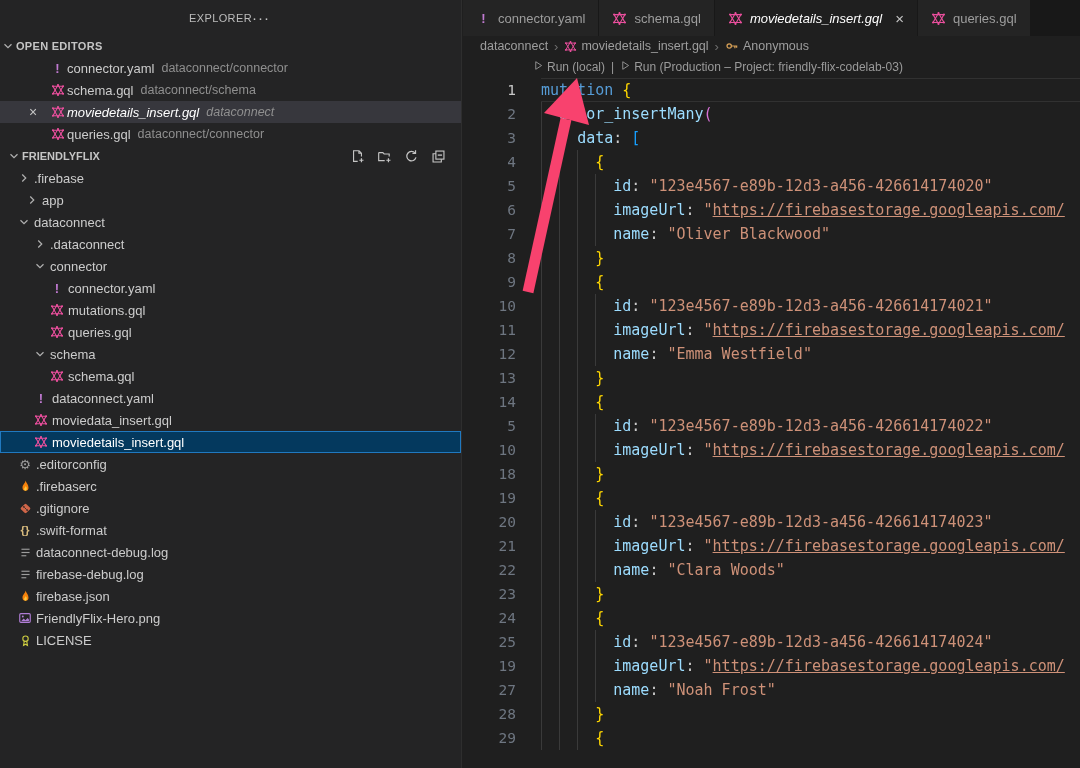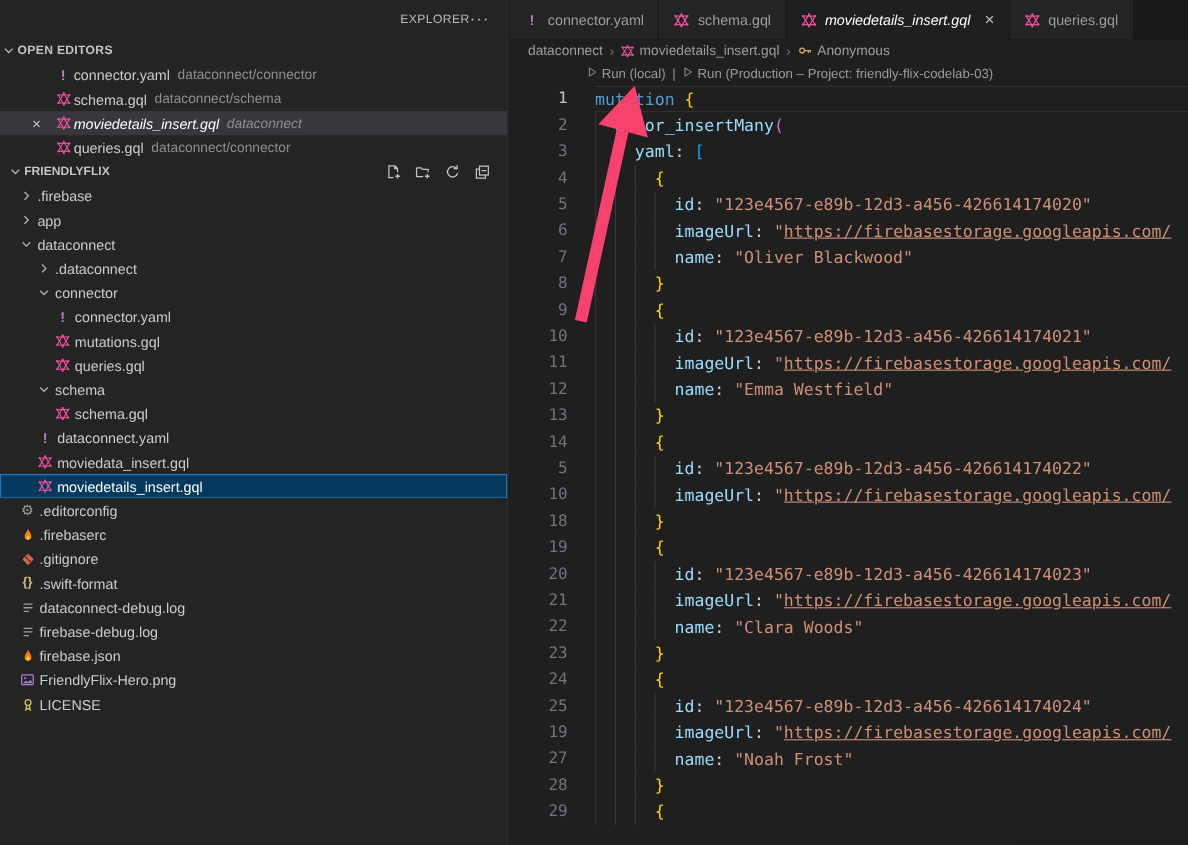--- a/index.html
+++ b/index.html
@@ -1,21 +1,21 @@
 <!DOCTYPE html>
 <html><head>
 <meta charset="utf-8">
 <style>
   * { margin:0; padding:0; box-sizing:border-box; }
   html,body { width:1080px; height:768px; overflow:hidden; }
   body { background:#1f1f1f; font-family:"Liberation Sans","DejaVu Sans",sans-serif; position:relative; color:#ccc; }
 
   
   .sidebar { position:absolute; left:0; top:0; width:462px; height:768px; background:#242425; border-right:1px solid #2e2e2e; }
-  .explorer-header { height:35px; display:flex; align-items:center; justify-content:flex-end; padding:0 16px 0 14px; }
+  .explorer-header { height:35px; display:flex; align-items:center; justify-content:center; padding:0 16px 0 14px; }
   .explorer-title { font-size:11px; color:#bcbcbc; letter-spacing:.4px; }
   .more-actions { color:#c5c5c5; font-size:15px; letter-spacing:1px; cursor:pointer; }
   .section-header { height:22px; display:flex; align-items:center; font-weight:700; font-size:11px; color:#c5c5c5; letter-spacing:.3px; }
   .chev { width:16px; height:16px; display:inline-flex; align-items:center; justify-content:center; flex:none; }
   .oe-row { height:22px; display:flex; align-items:center; font-size:13px; padding-left:29px; }
   .oe-row.active { background:#37373d; }
   .oe-close-slot { width:19px; flex:none; color:#c5c5c5; font-size:14px; }
   .fileicon { width:19px; flex:none; display:inline-flex; align-items:center; justify-content:center; }
   .oe-name { margin-right:7px; color:#cccccc; white-space:nowrap; }
   .oe-row.active .oe-name { color:#fff; font-style:italic; }
@@ -186,21 +186,21 @@
   </div>
   <div class="tree" id="file-tree">
       <div class="tree-row" style="padding-left:16px">
     <span class="chev">
           <svg viewBox="0 0 16 16" width="14" height="14">
             <path d="M6 4 L10 8 L6 12" fill="none" stroke="#b0b0b0" stroke-width="1.4"></path>
           </svg>
         </span>
         <span class="tree-label">.firebase</span>
   </div>
-      <div class="tree-row" style="padding-left:16px">
+      <div class="tree-row" style="padding-left:24px">
     <span class="chev">
           <svg viewBox="0 0 16 16" width="14" height="14">
             <path d="M6 4 L10 8 L6 12" fill="none" stroke="#b0b0b0" stroke-width="1.4"></path>
           </svg>
         </span>
         <span class="tree-label">app</span>
   </div>
       <div class="tree-row" style="padding-left:16px">
     <span class="chev">
           <svg viewBox="0 0 16 16" width="14" height="14">
@@ -550,21 +550,21 @@
       <div class="line current">
     <div class="ln">1</div>
     <div class="lc"><span class="kw">mutation</span><span class="pl"> </span><span class="b1">{</span></div>
   </div>
       <div class="line">
     <div class="ln">2</div>
     <div class="lc"><span class="g" style="left:0ch"></span><span class="pl">  </span><span class="pr">actor_insertMany</span><span class="b2">(</span></div>
   </div>
       <div class="line">
     <div class="ln">3</div>
-    <div class="lc"><span class="g" style="left:0ch"></span><span class="g" style="left:2ch"></span><span class="pl">    </span><span class="pr">yaml</span><span class="pl">: </span><span class="b3">[</span></div>
+    <div class="lc"><span class="g" style="left:0ch"></span><span class="g" style="left:2ch"></span><span class="pl">    </span><span class="pr">data</span><span class="pl">: </span><span class="b3">[</span></div>
   </div>
       <div class="line">
     <div class="ln">4</div>
     <div class="lc"><span class="g" style="left:0ch"></span><span class="g" style="left:2ch"></span><span class="g" style="left:4ch"></span><span class="pl">      </span><span class="b1">{</span></div>
   </div>
       <div class="line">
     <div class="ln">5</div>
     <div class="lc"><span class="g" style="left:0ch"></span><span class="g" style="left:2ch"></span><span class="g" style="left:4ch"></span><span class="g" style="left:6ch"></span><span class="pl">        </span><span class="pr">id</span><span class="pl">: </span><span class="st">"123e4567-e89b-12d3-a456-426614174020"</span></div>
   </div>
       <div class="line">

